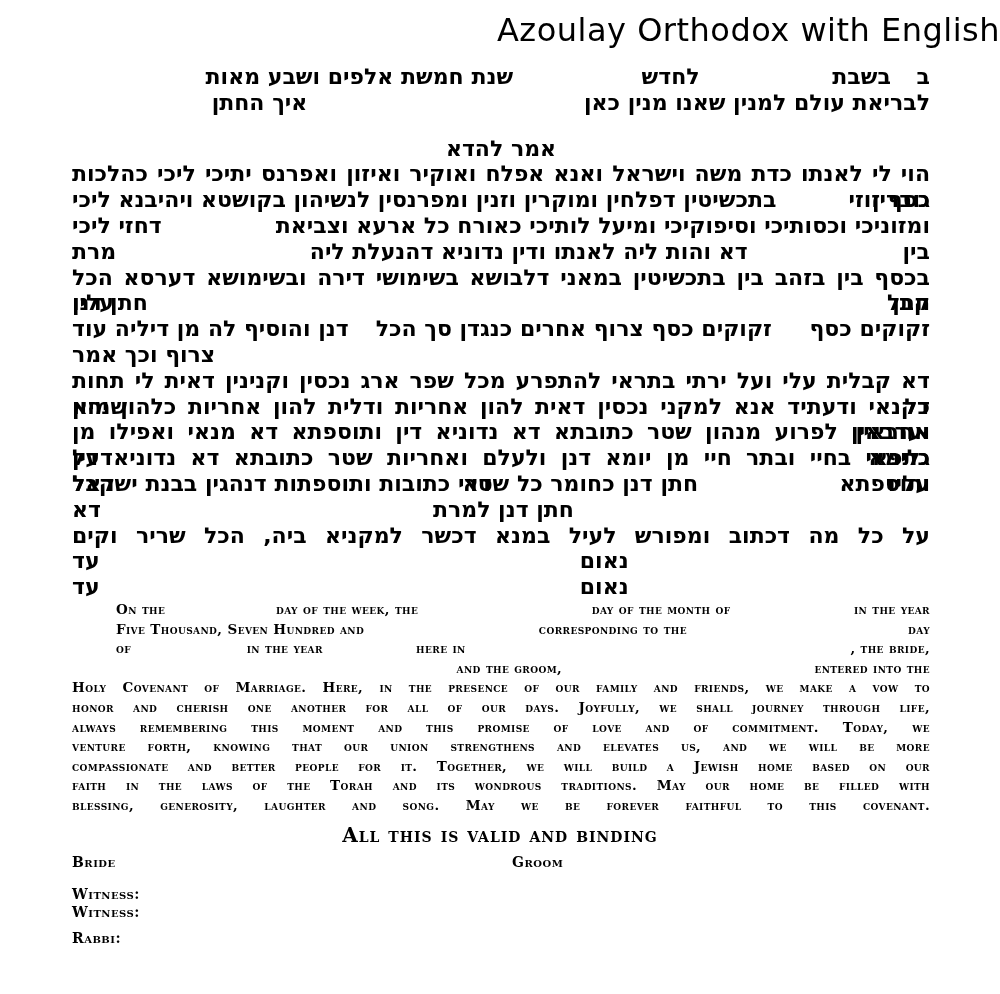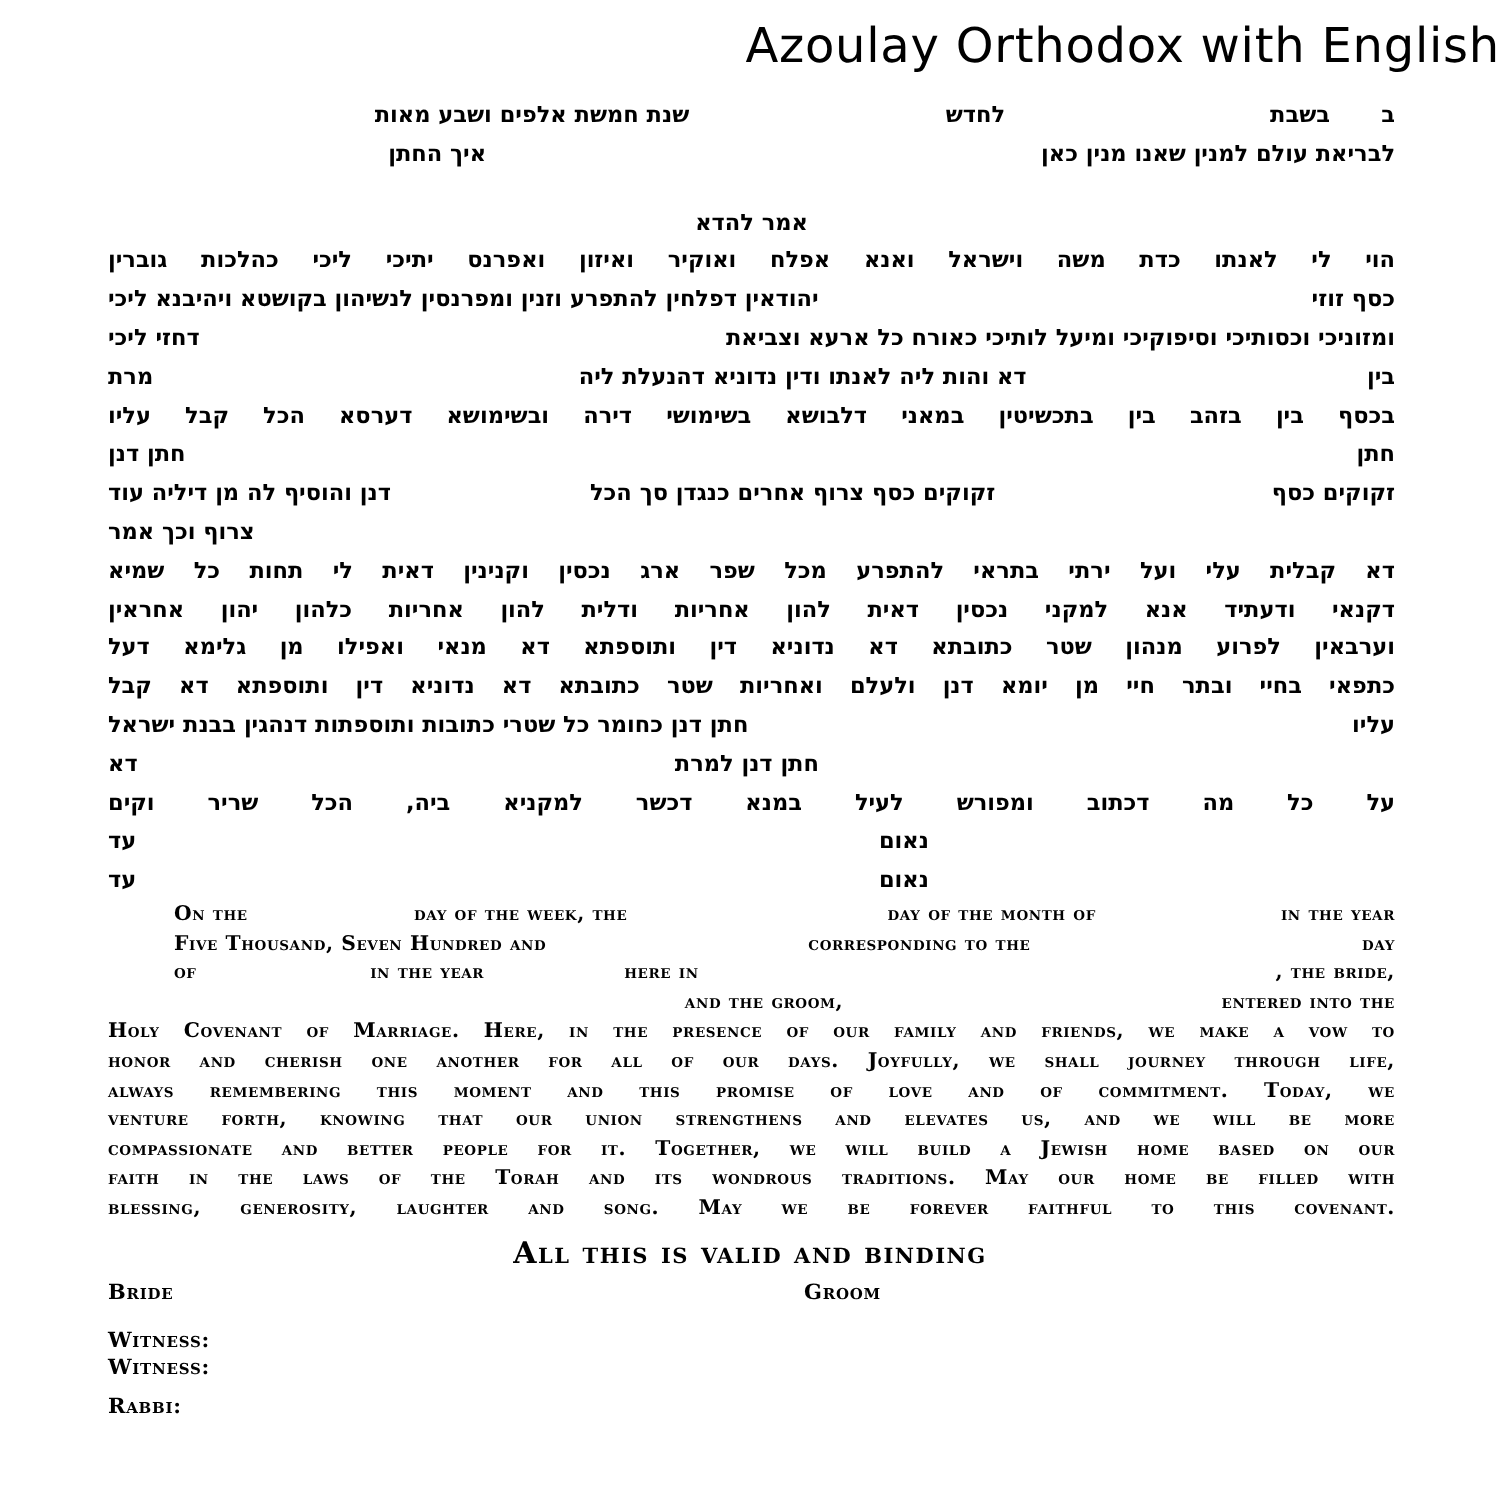--- a/index.html
+++ b/index.html
@@ -16,21 +16,21 @@
     letter-spacing:0.5px;
   }
 
   .textcol{margin-left:72px;width:858px;}
 
   
   .heb-block{margin-top:7px;}
   .heb-line{
     height:25.8px;line-height:25.8px;
     font-family:"DejaVu Sans",sans-serif;
-    font-weight:bold;font-size:15px;
+    font-weight:bold;font-size:22px;
     white-space:nowrap;
   }
   .heb-block .heb-line:nth-child(3){margin-top:20px;}
   .heb-line.center{text-align:center;}
   .heb-line.just{direction:rtl;text-align:justify;text-align-last:justify;white-space:normal;}
   .heb-line.segrow{display:flex;align-items:baseline;}
   .heb-line .seg{flex:0 0 auto;white-space:pre;direction:rtl;unicode-bidi:isolate;}
 
   
   .eng-block{margin-top:0px;}
@@ -59,21 +59,21 @@
     font-size:20px;
     line-height:27px;
     letter-spacing:1px;
   }
 
   
   .sig-block{margin-top:4px;margin-left:72px;width:858px;
     font-family:"DejaVu Serif",serif;font-variant:small-caps;font-weight:600;
     font-size:14px;letter-spacing:0.5px;}
   .sig-row{display:flex;line-height:18px;}
-  .sig-row.r1{margin-top:0px;gap:24px;}
+  .sig-row.r1{margin-top:0px;}
   .sig-row.r2{margin-top:14px;flex-direction:column;}
   .sig-row.r3{margin-top:8px;}
   .sig-cell-left{width:440px;}
   .sig-cell-right{flex:1;}
 </style>
 </head>
 <body>
 
 <div class="page">
 
@@ -92,21 +92,21 @@
       </div>
       <div class="heb-line segrow">
         <span class="gap" style="flex-grow: 153;"></span>
         <span class="seg">איך החתן</span>
         <span class="gap" style="flex-grow: 303;"></span>
         <span class="seg">לבריאת עולם למנין שאנו מנין כאן</span>
       </div>
       <div class="heb-line center">אמר להדא</div>
       <div class="heb-line just">הוי לי לאנתו כדת משה וישראל ואנא אפלח ואוקיר ואיזון ואפרנס יתיכי ליכי כהלכות גוברין</div>
       <div class="heb-line segrow">
-        <span class="seg">יהודאין דפלחין להתפרע וזנין ומפרנסין לנשיהון בקושטא ויהיבנא ליכי</span>
+        <span class="seg">בתכשיטין דפלחין ומוקרין וזנין ומפרנסין לנשיהון בקושטא ויהיבנא ליכי</span>
         <span class="gap" style="flex-grow: 195;"></span>
         <span class="seg">כסף זוזי</span>
       </div>
       <div class="heb-line segrow">
         <span class="seg">דחזי ליכי</span>
         <span class="gap" style="flex-grow: 165;"></span>
         <span class="seg">ומזוניכי וכסותיכי וסיפוקיכי ומיעל לותיכי כאורח כל ארעא וצביאת</span>
       </div>
       <div class="heb-line segrow">
         <span class="seg">מרת</span>

